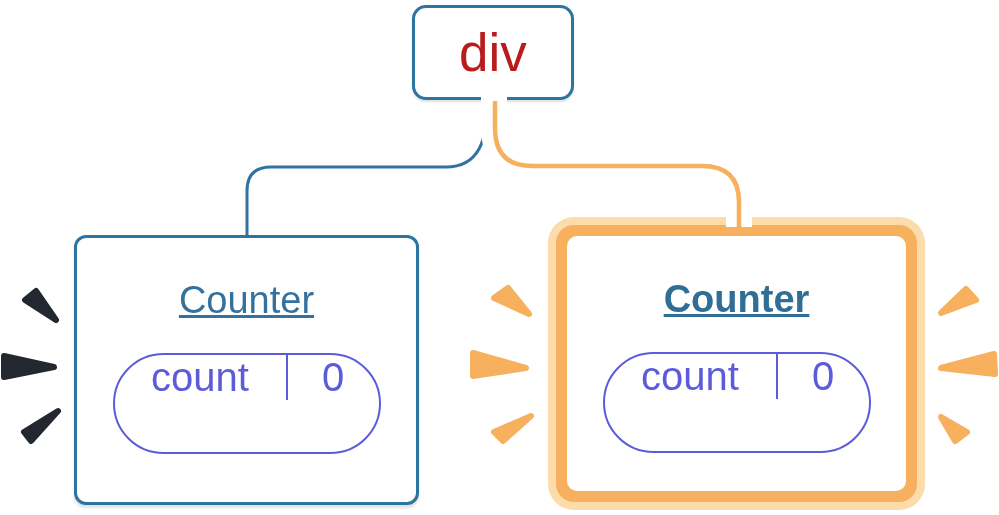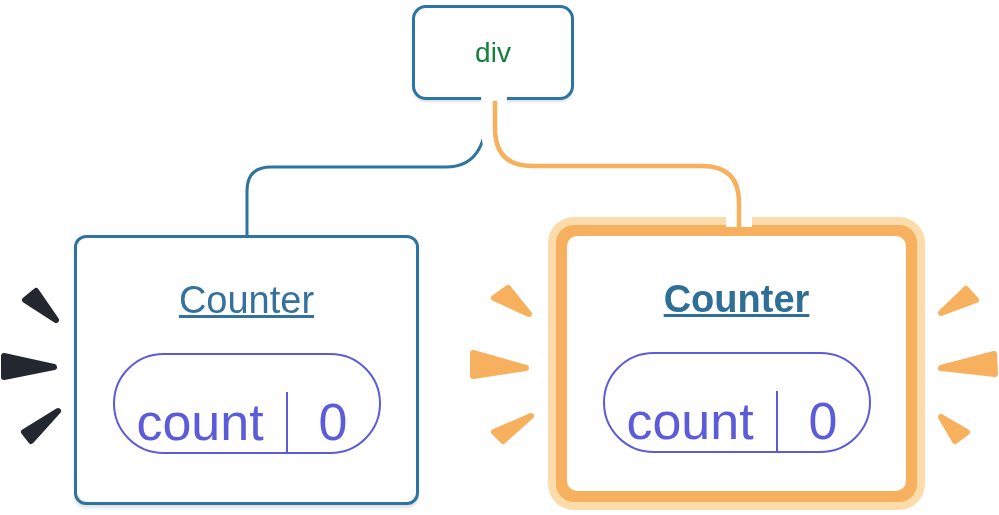--- a/index.html
+++ b/index.html
@@ -7,21 +7,21 @@
     position:relative; width:999px; height:515px; background:#ffffff;
     font-family:"Liberation Sans", sans-serif; overflow:hidden;
   }
   
   .root-node {
     position:absolute; left:412px; top:5px; width:162px; height:95px;
     box-sizing:border-box; background:#ffffff;
     border:3px solid #2e74a0; border-radius:14px;
     box-shadow:0 2px 2px rgba(40,60,80,0.15);
     display:flex; align-items:center; justify-content:center;
-    font-size:28px; font-weight:500; color:#15803d; z-index:1;
+    font-size:53px; font-weight:500; color:#b91c1c; z-index:1;
   }
   
   .card-left {
     position:absolute; left:74px; top:235px; width:345px; height:270px;
     box-sizing:border-box; background:#ffffff;
     border:3px solid #2e74a0; border-radius:12px;
     box-shadow:0 3px 3px rgba(40,60,80,0.15);
     display:flex; flex-direction:column; align-items:center; z-index:1;
   }
   
@@ -40,23 +40,23 @@
     display:flex; flex-direction:column; align-items:center;
   }
   .title {
     font-size:38px; line-height:40px; color:#35719f; font-weight:500;text-decoration:underline;
   }
   .card-left .title { margin-top:42px; }
   .card-right-inner .title { margin-top:43px; font-weight:700; color:#2f6e96; }
   
   .pill {
     margin-top:33px; height:101px; box-sizing:border-box;
-    display:flex; align-items:flex-end;
+    display:flex; align-items:flex-start;
     border:2.5px solid #5c5cdb; border-radius:60px;
-    color:#5c5cdb; font-size:52px; background:#ffffff;
+    color:#5c5cdb; font-size:40px; background:#ffffff;
   }
   .pill .name {
     width:171px; display:flex; align-items:center; justify-content:center;
     border-right:2.5px solid #5c5cdb;
   }
   .pill .value {
     width:91px; display:flex; align-items:center; justify-content:center;
   }
   
   .overlay {

